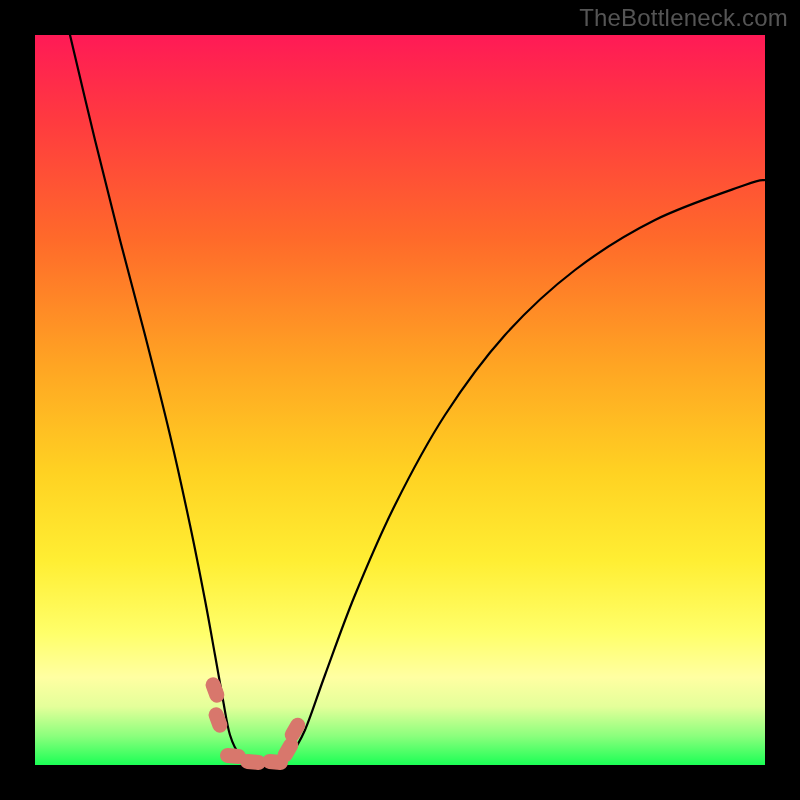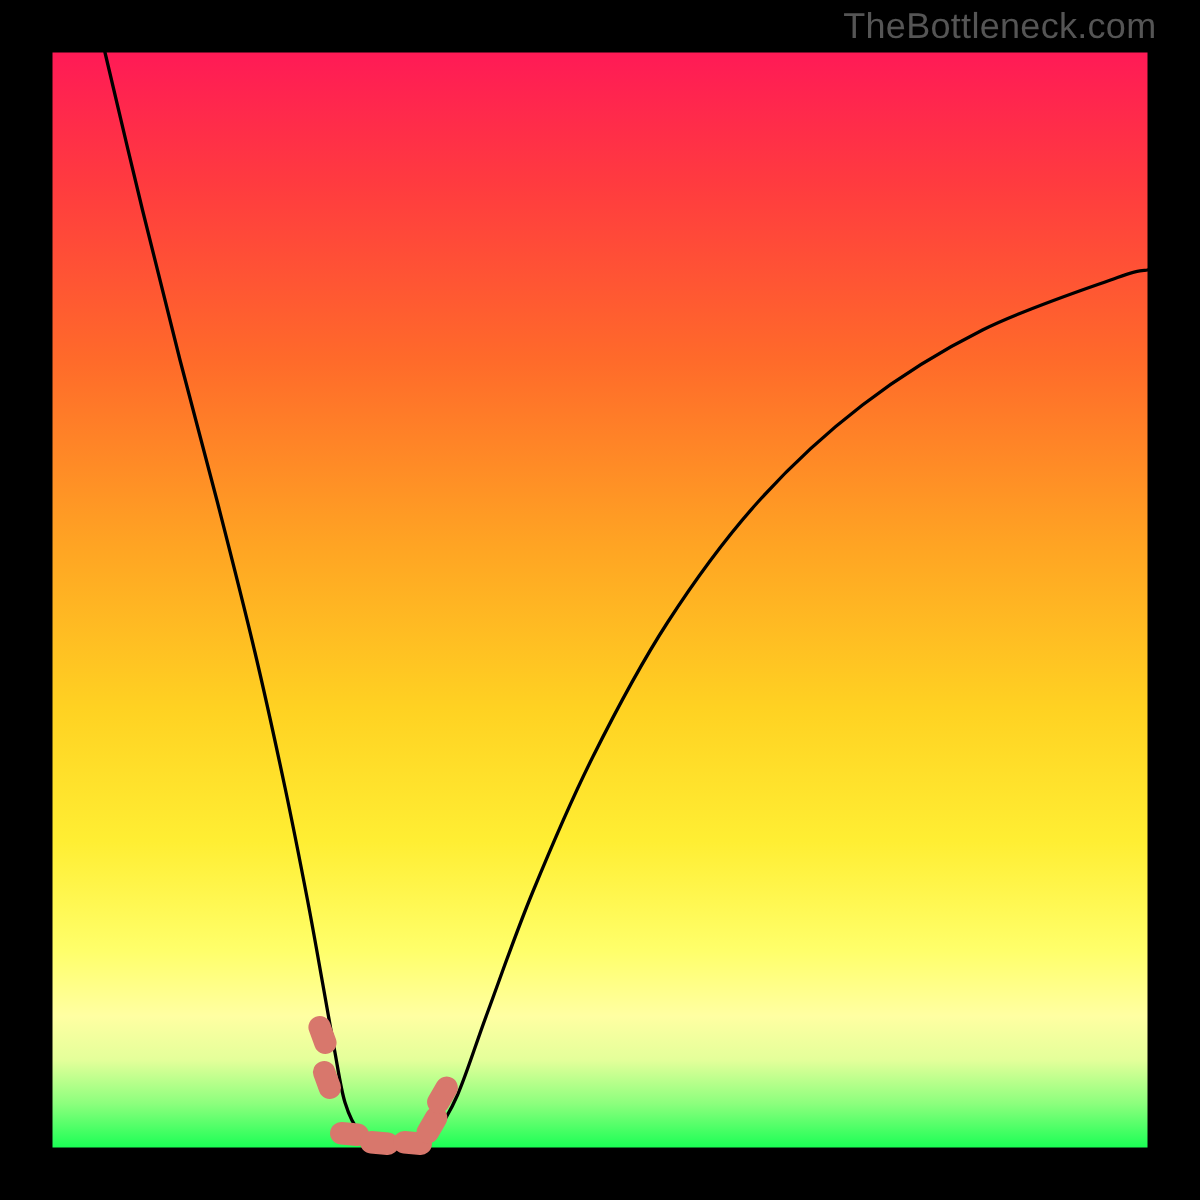--- a/index.html
+++ b/index.html
@@ -13,21 +13,21 @@
   }
   .outer {
     position: relative;
     width: 800px;
     height: 800px;
     background: #000;
   }
   .watermark {
     position: absolute;
     top: 4px;
-    right: 29px;
+    right: 12px;
     color: #555;
     font-size: 24px;
     font-weight: 400;
     letter-spacing: 0.2px;
     z-index: 5;
     user-select: none;
   }
   .plot-area {
     position: absolute;
     left: 35px;

